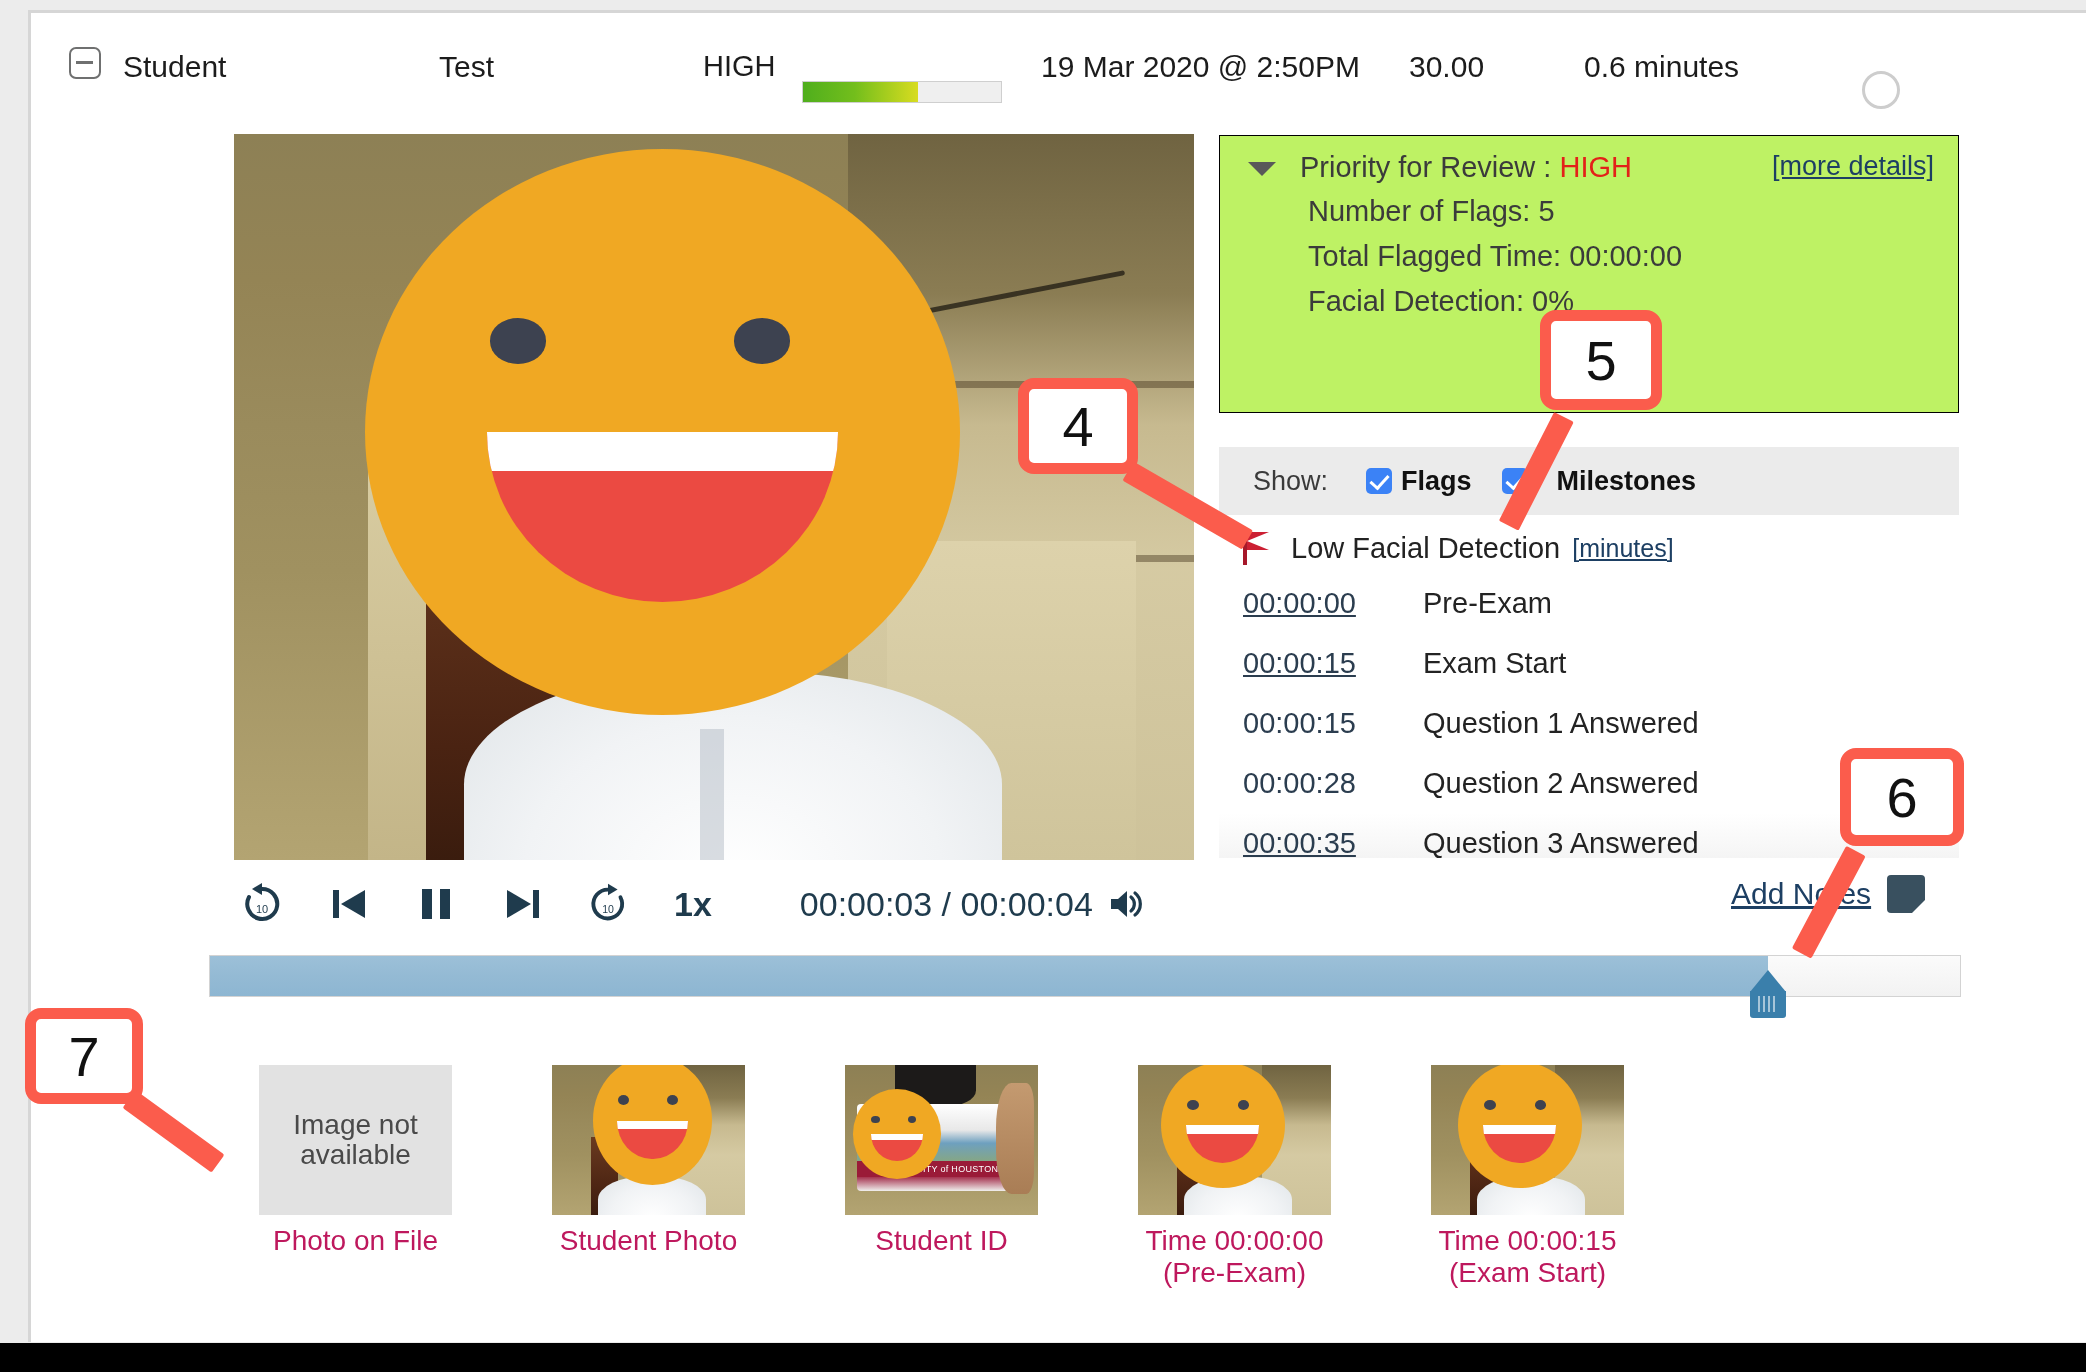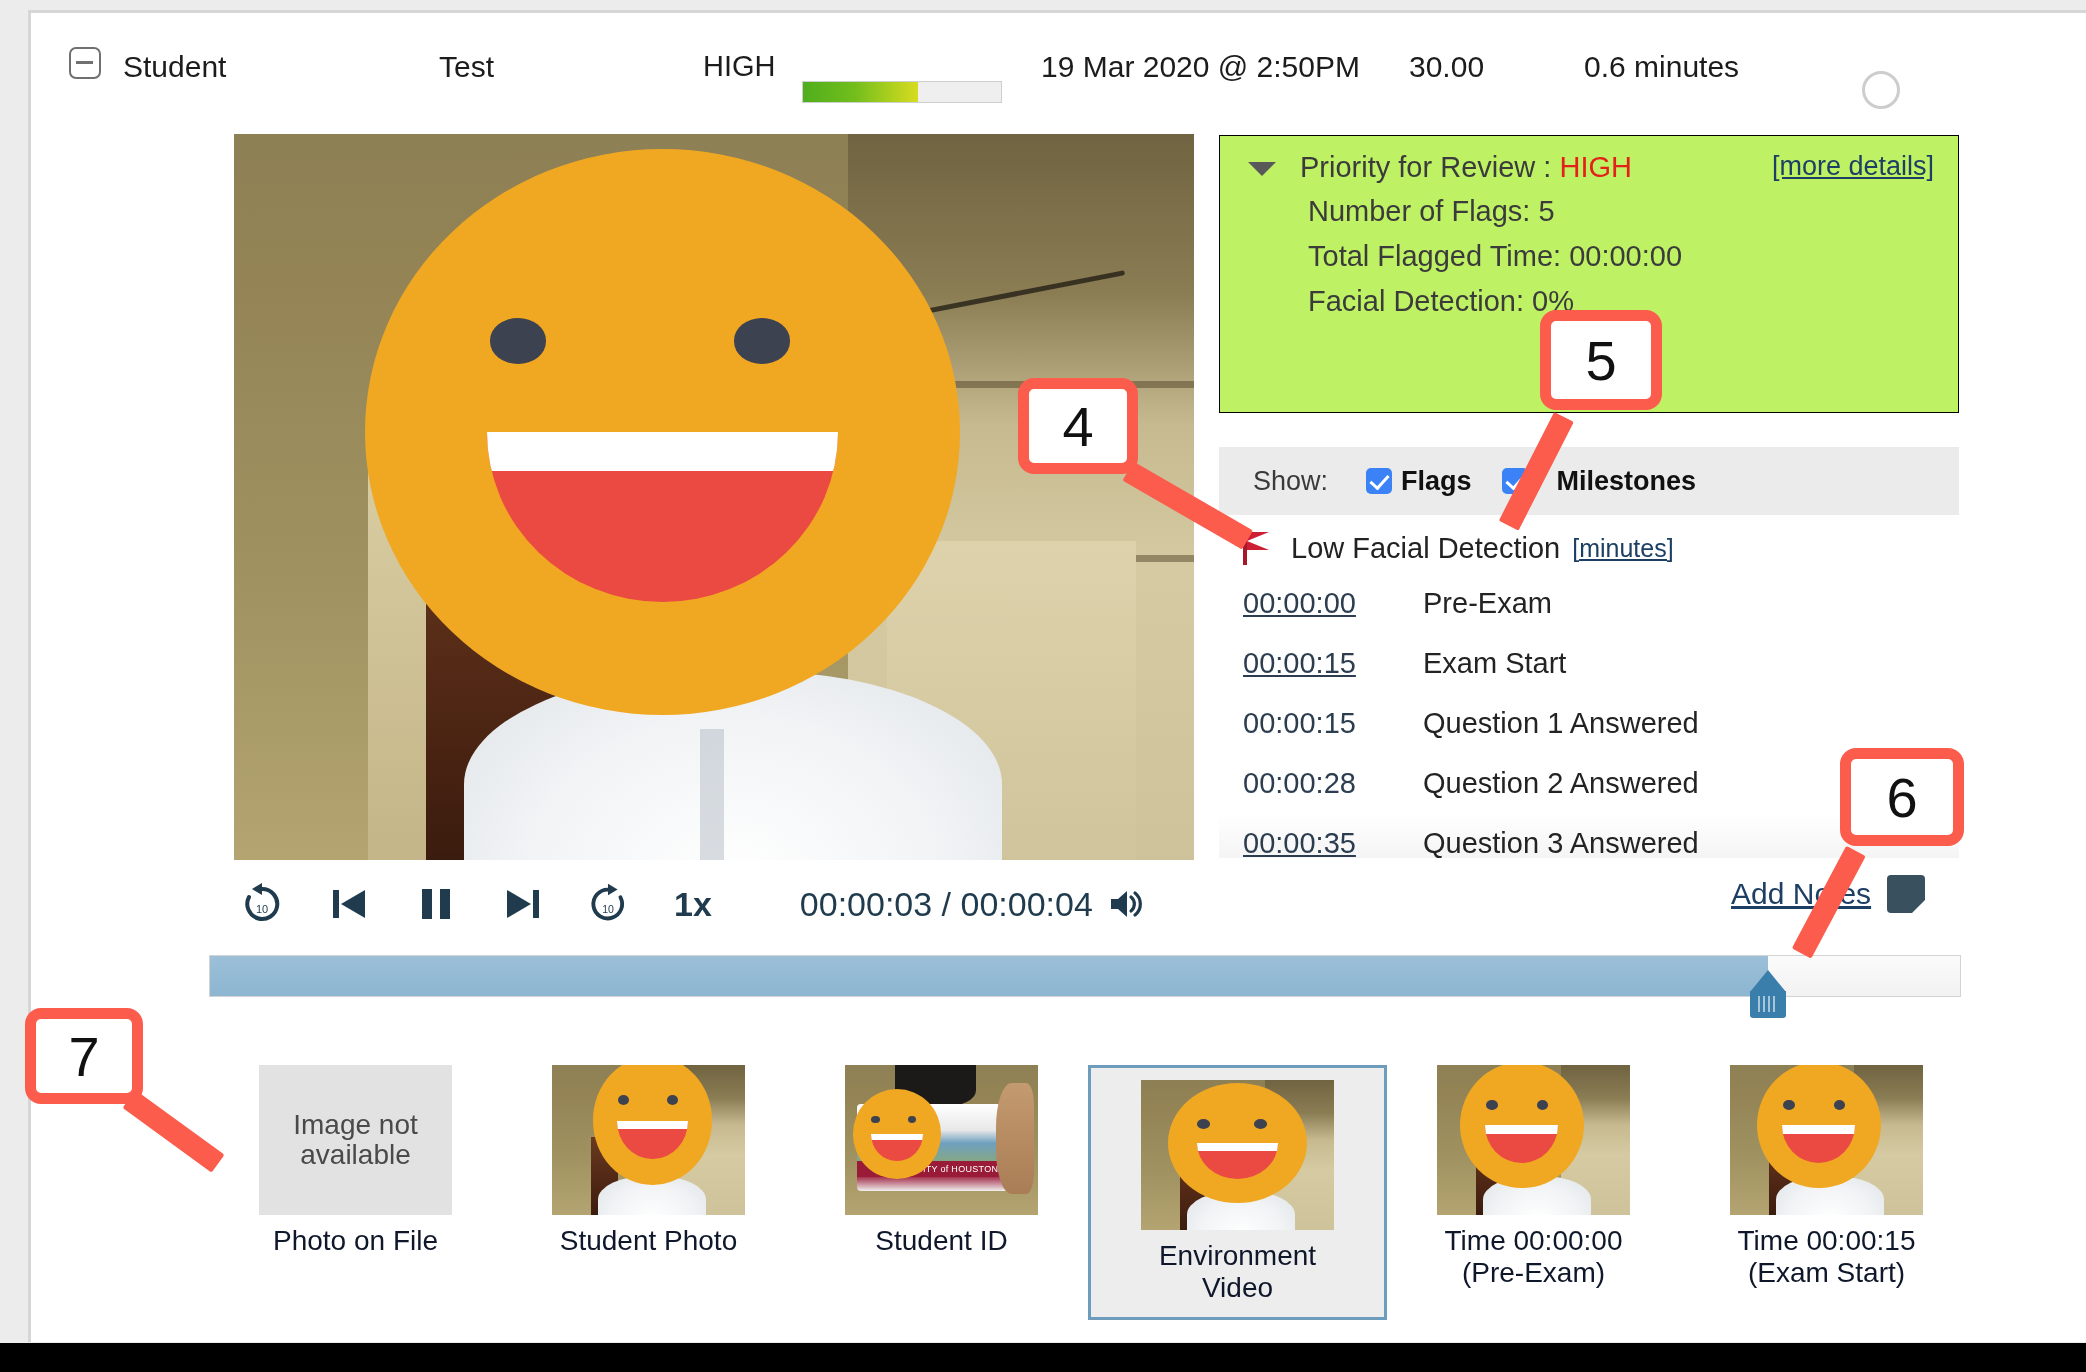--- a/index.html
+++ b/index.html
@@ -346,21 +346,21 @@
     position: relative; overflow: hidden;
     background: #8b7a55;
   }
   .thumb-img.placeholder {
     background: #e2e2e2;
     display: flex; align-items: center; justify-content: center;
     text-align: center;
   }
   .ph-text { font-size: 28px; color: #4a4a4a; line-height: 1.08; }
   .thumb-cap {
-    margin-top: 10px; font-size: 28px; color: #0f172a;
+    margin-top: 10px; font-size: 28px; color: #be185d;
     text-align: center; line-height: 1.16; white-space: pre-line;
   }
   
   .idcard {
     position: absolute; left: 6%; top: 26%;
     width: 86%; height: 58%;
     background: linear-gradient(180deg,#ffffff 0%,#e8e8e8 30%, #6ea0bf 45%, #8aa87a 70%, #9c1c3c 82%, #f0efed 100%);
     border-radius: 4px;
   }
   .idcard-band {
@@ -602,35 +602,20 @@
           <div class="idcard-thumbfinger"></div>
           <div class="face" style="left:4%;top:16%;width:46%;height:60%">
             <div class="eye l"></div>
             <div class="eye r"></div>
             <div class="mouth"></div>
           </div>
         </div>
         <div class="thumb-cap">Student ID</div>
       </div>
 
-      <div class="thumb selected">
-        <div class="thumb-img">
-          <div class="vid-bg"></div>
-          <div class="vid-shelf"></div>
-          <div class="vid-door"></div>
-          <div class="vid-shirt"></div>
-          <div class="face" style="left:14%;top:2%;width:72%;height:80%">
-            <div class="eye l"></div>
-            <div class="eye r"></div>
-            <div class="mouth"></div>
-          </div>
-        </div>
-        <div class="thumb-cap">Environment
-Video</div>
-      </div>
 
       <div class="thumb">
         <div class="thumb-img">
           <div class="vid-bg"></div>
           <div class="vid-shelf"></div>
           <div class="vid-door"></div>
           <div class="vid-shirt"></div>
           <div class="face" style="left:12%;top:-2%;width:64%;height:84%">
             <div class="eye l"></div>
             <div class="eye r"></div>

